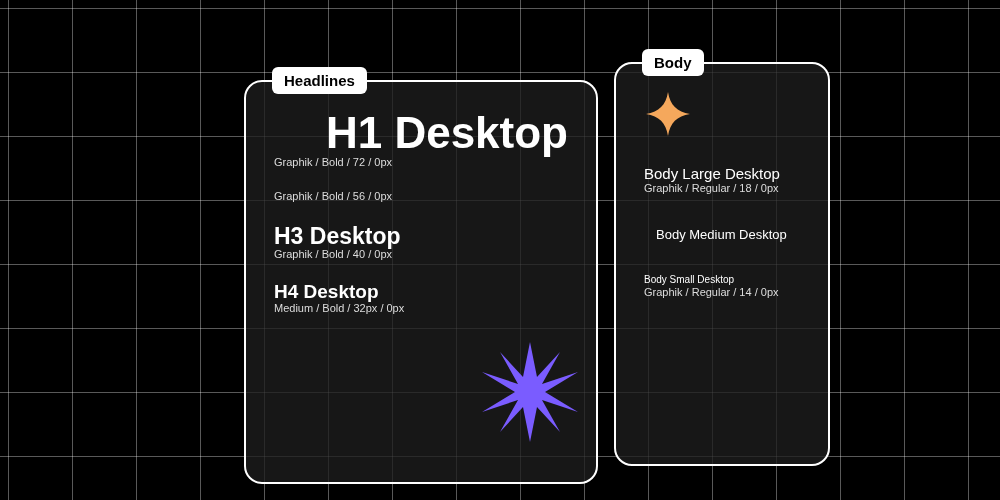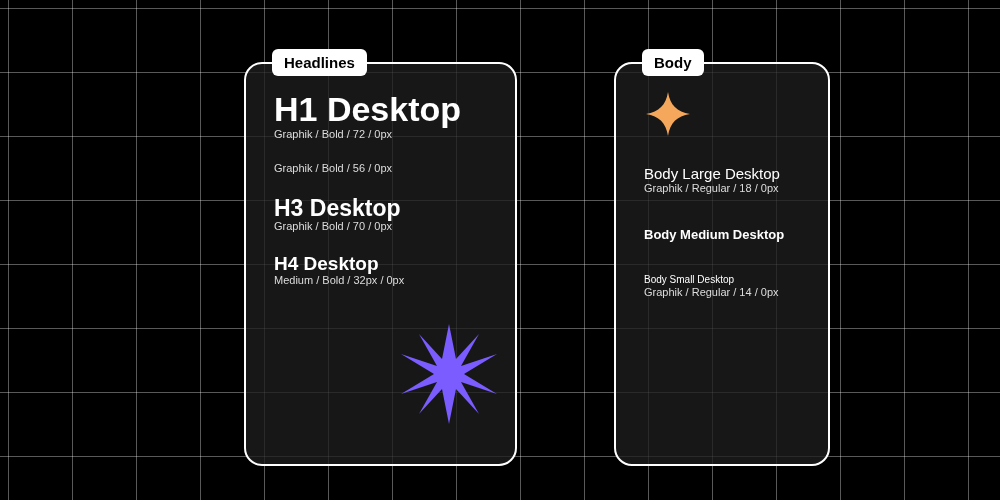--- a/index.html
+++ b/index.html
@@ -23,22 +23,22 @@
   .panel {
     position: absolute;
     background: rgba(30,30,30,0.78);
     border: 2px solid #fff;
     border-radius: 18px;
     padding: 28px 28px 24px 28px;
     color: #fff;
   }
   .panel-headlines {
     left: 244px;
-    top: 62px;
-    width: 273px;
+    top: 80px;
+    width: 354px;
     height: 404px;
   }
   .panel-body {
     left: 614px;
     top: 62px;
     width: 216px;
     height: 404px;
   }
   .panel-tab {
     position: absolute;
@@ -47,26 +47,26 @@
     background: #fff;
     color: #000;
     font-weight: 700;
     font-size: 15px;
     padding: 5px 12px;
     border-radius: 6px;
   }
   .type-row { margin-bottom: 22px; }
   .type-title { font-weight: 800; color: #fff; line-height: 1.05; }
   .type-spec { font-size: 11px; color: #ddd; }
-  .h1t { font-size: 34px; }
+  .h1t { font-size: 44px; text-align: right; }
   .h2t { font-size: 28px; }
   .h3t { font-size: 23px; }
   .h4t { font-size: 19px; }
   .body-lg { font-size: 15px; font-weight: 400; }
-  .body-md { font-size: 13px; font-weight: 700; }
+  .body-md { font-size: 13px; font-weight: 400; margin-left: 12px; }
   .body-sm { font-size: 10px; font-weight: 500; }
   .star-icon {
     position: absolute;
     right: 16px;
     bottom: 40px;
     width: 100px;
     height: 100px;
   }
   .sparkle-icon {
     width: 44px;
@@ -86,21 +86,21 @@
 
   <div class="type-row">
     <div class="type-title h1t">H1 Desktop</div>
     <div class="type-spec">Graphik / Bold / 72 / 0px</div>
   </div>
   <div class="type-row">
     <div class="type-spec">Graphik / Bold / 56 / 0px</div>
   </div>
   <div class="type-row">
     <div class="type-title h3t">H3 Desktop</div>
-    <div class="type-spec">Graphik / Bold / 70 / 0px</div>
+    <div class="type-spec">Graphik / Bold / 40 / 0px</div>
   </div>
   <div class="type-row">
     <div class="type-title h4t">H4 Desktop</div>
     <div class="type-spec">Medium / Bold / 32px / 0px</div>
   </div>
 
   <svg class="star-icon" viewBox="0 0 100 100">
     <g fill="#7A5CFF">
 
       <polygon points="50,0 57,35 80,10 62,42 98,30 65,50 98,70 62,58 80,90 57,65 50,100 43,65 20,90 38,58 2,70 35,50 2,30 38,42 20,10 43,35"></polygon>

